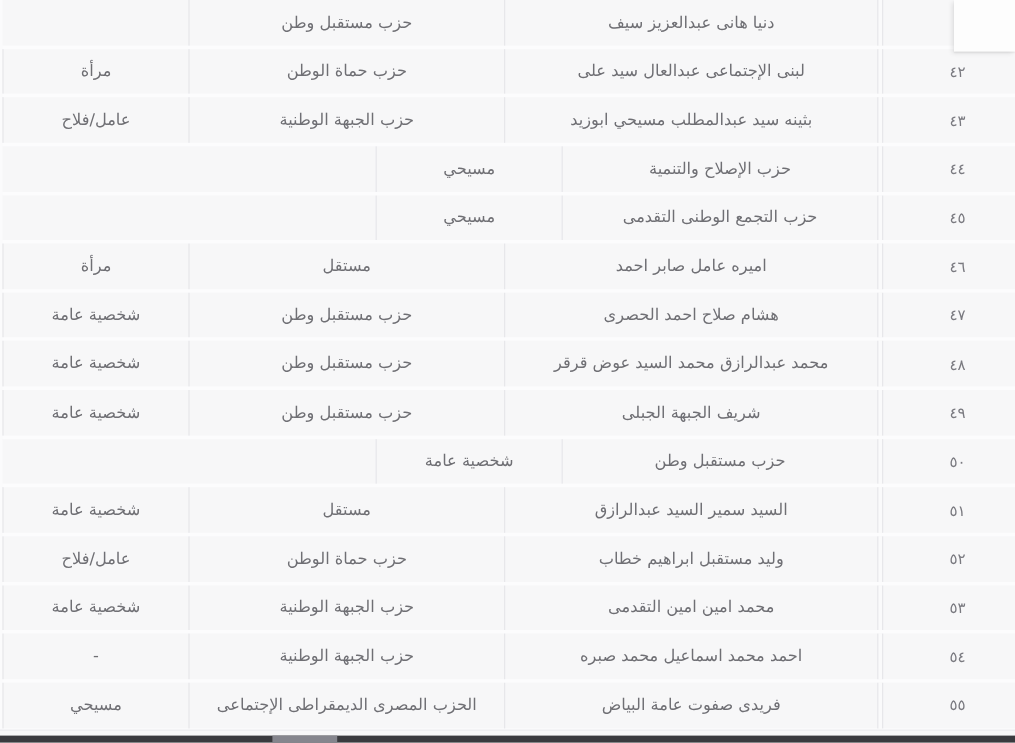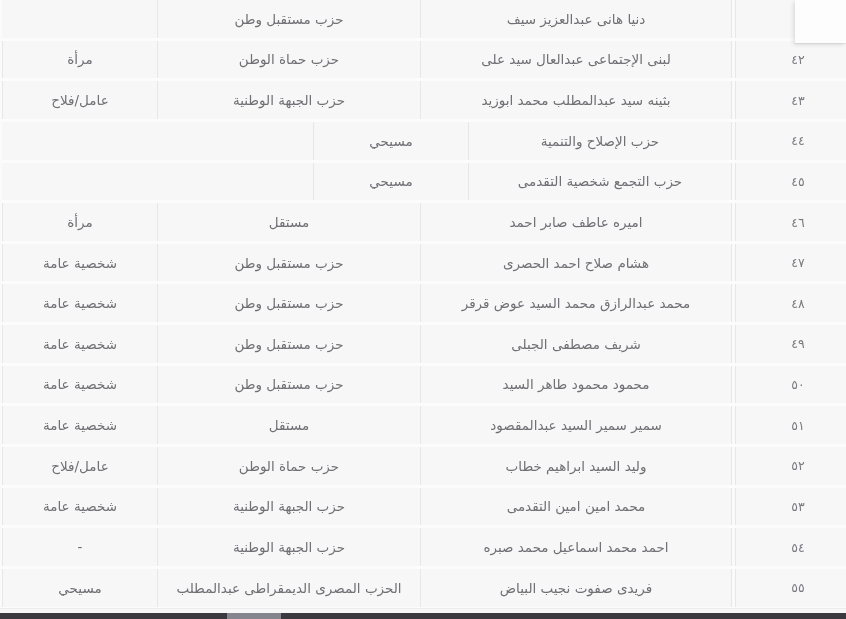--- a/index.html
+++ b/index.html
@@ -111,104 +111,103 @@
       <div class="row">
         <div class="cell number">٤٢</div>
         <div class="cell gap"></div>
         <div class="cell name">لبنى الإجتماعى عبدالعال سيد على</div>
         <div class="cell party">حزب حماة الوطن</div>
         <div class="cell category">مرأة</div>
       </div>
       <div class="row">
         <div class="cell number">٤٣</div>
         <div class="cell gap"></div>
-        <div class="cell name">بثينه سيد عبدالمطلب محمد ابوزيد</div>
+        <div class="cell name">بثينه سيد عبدالمطلب مسيحي ابوزيد</div>
         <div class="cell party">حزب الجبهة الوطنية</div>
         <div class="cell category">عامل/فلاح</div>
       </div>
       <div class="row">
         <div class="cell number">٤٤</div>
         <div class="cell gap"></div>
         <div class="cell party">حزب الإصلاح والتنمية</div>
         <div class="cell category">مسيحي</div>
       </div>
       <div class="row">
         <div class="cell number">٤٥</div>
         <div class="cell gap"></div>
-        <div class="cell party">حزب التجمع شخصية التقدمى</div>
+        <div class="cell party">حزب التجمع الوطنى التقدمى</div>
         <div class="cell category">مسيحي</div>
       </div>
       <div class="row">
         <div class="cell number">٤٦</div>
         <div class="cell gap"></div>
-        <div class="cell name">اميره عاطف صابر احمد</div>
+        <div class="cell name">اميره عامل صابر احمد</div>
         <div class="cell party">مستقل</div>
         <div class="cell category">مرأة</div>
       </div>
       <div class="row">
         <div class="cell number">٤٧</div>
         <div class="cell gap"></div>
         <div class="cell name">هشام صلاح احمد الحصرى</div>
         <div class="cell party">حزب مستقبل وطن</div>
         <div class="cell category">شخصية عامة</div>
       </div>
       <div class="row">
         <div class="cell number">٤٨</div>
         <div class="cell gap"></div>
         <div class="cell name">محمد عبدالرازق محمد السيد عوض قرقر</div>
         <div class="cell party">حزب مستقبل وطن</div>
         <div class="cell category">شخصية عامة</div>
       </div>
       <div class="row">
         <div class="cell number">٤٩</div>
         <div class="cell gap"></div>
-        <div class="cell name">شريف مصطفى الجبلى</div>
+        <div class="cell name">شريف الجبهة الجبلى</div>
         <div class="cell party">حزب مستقبل وطن</div>
         <div class="cell category">شخصية عامة</div>
       </div>
       <div class="row">
         <div class="cell number">٥٠</div>
         <div class="cell gap"></div>
-        <div class="cell name">محمود محمود طاهر السيد</div>
         <div class="cell party">حزب مستقبل وطن</div>
         <div class="cell category">شخصية عامة</div>
       </div>
       <div class="row">
         <div class="cell number">٥١</div>
         <div class="cell gap"></div>
-        <div class="cell name">سمير سمير السيد عبدالمقصود</div>
+        <div class="cell name">السيد سمير السيد عبدالرازق</div>
         <div class="cell party">مستقل</div>
         <div class="cell category">شخصية عامة</div>
       </div>
       <div class="row">
         <div class="cell number">٥٢</div>
         <div class="cell gap"></div>
-        <div class="cell name">وليد السيد ابراهيم خطاب</div>
+        <div class="cell name">وليد مستقبل ابراهيم خطاب</div>
         <div class="cell party">حزب حماة الوطن</div>
         <div class="cell category">عامل/فلاح</div>
       </div>
       <div class="row">
         <div class="cell number">٥٣</div>
         <div class="cell gap"></div>
         <div class="cell name">محمد امين امين التقدمى</div>
         <div class="cell party">حزب الجبهة الوطنية</div>
         <div class="cell category">شخصية عامة</div>
       </div>
       <div class="row">
         <div class="cell number">٥٤</div>
         <div class="cell gap"></div>
         <div class="cell name">احمد محمد اسماعيل محمد صبره</div>
         <div class="cell party">حزب الجبهة الوطنية</div>
         <div class="cell category">-</div>
       </div>
       <div class="row">
         <div class="cell number">٥٥</div>
         <div class="cell gap"></div>
-        <div class="cell name">فريدى صفوت نجيب البياض</div>
-        <div class="cell party">الحزب المصرى الديمقراطى عبدالمطلب</div>
+        <div class="cell name">فريدى صفوت عامة البياض</div>
+        <div class="cell party">الحزب المصرى الديمقراطى الإجتماعى</div>
         <div class="cell category">مسيحي</div>
       </div>
     </div>
 
   <div class="partial-row"></div>
 
   <div class="overlay-box"></div>
 
   <div class="bottom-bar">
     <div class="thumb"></div>

